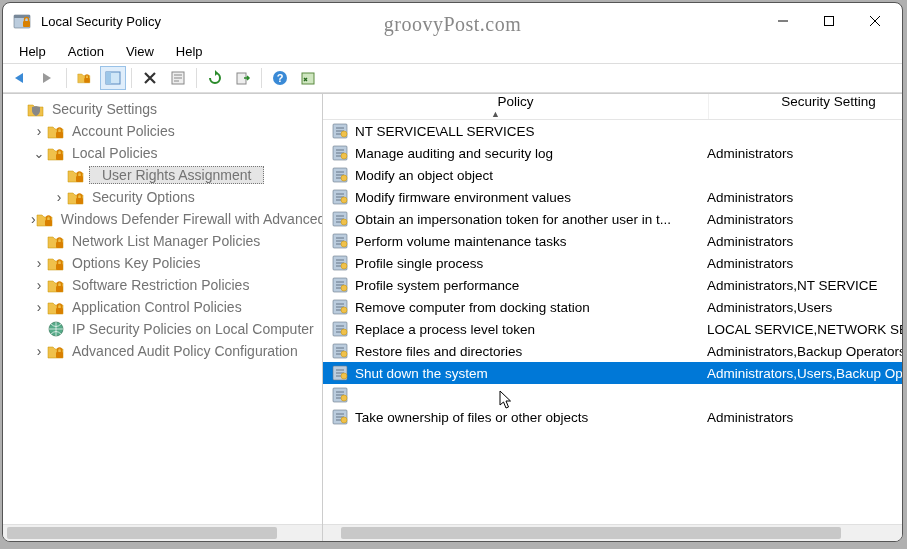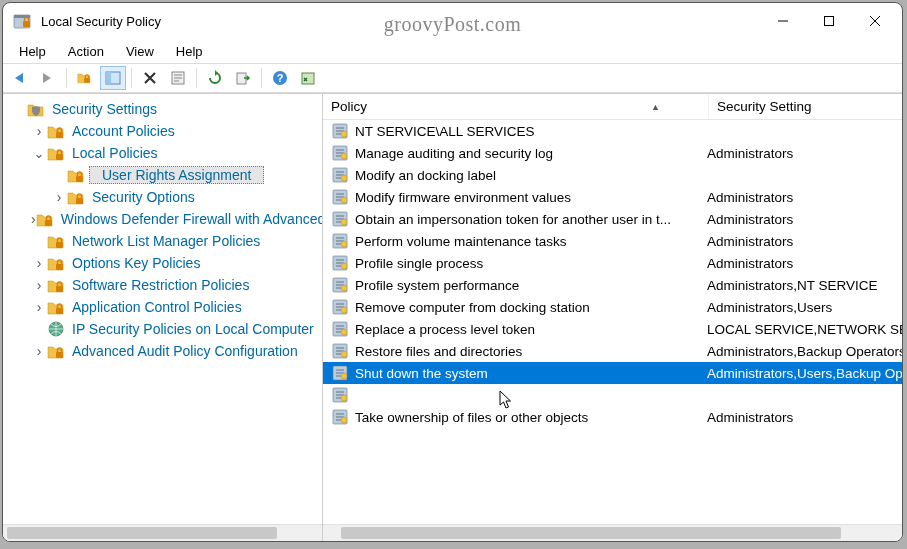--- a/index.html
+++ b/index.html
@@ -13,37 +13,37 @@
   .winbtn { width: 46px; height: 32px; display: flex; align-items: center; justify-content: center; }
   .winbtn svg { stroke: #000; fill: none; stroke-width: 1; }
   .menubar { height: 24px; display: flex; align-items: center; padding: 0 6px; font-size: 13px; gap: 2px; }
   .menubar .mitem { padding: 2px 10px; }
   .toolbar { height: 30px; border-top: 1px solid #ddd; border-bottom: 1px solid #ddd; display: flex; align-items: center; padding: 0 4px; gap: 2px; background: #fff; }
   .tbtn { width: 26px; height: 24px; display: flex; align-items: center; justify-content: center; border: 1px solid transparent; }
   .tbtn.pressed { border: 1px solid #99c2e8; background: #e0eefb; }
   .tsep { width: 1px; height: 20px; background: #ddd; margin: 0 3px; }
   .body { flex: 1; display: flex; min-height: 0; border-top: 1px solid #ccc; }
   .leftpane { width: 320px; border-right: 1px solid #ccc; display: flex; flex-direction: column; min-height: 0; }
-  .tree { flex: 1; overflow: hidden; padding: 4px 0 4px 4px; font-size: 14px; color: #0369a1; }
+  .tree { flex: 1; overflow: hidden; padding: 4px 0 4px 4px; font-size: 14px; color: #737373; }
   .trow { display: flex; align-items: center; height: 22px; white-space: nowrap; }
   .trow .chev { width: 16px; text-align: center; color: #555; font-size: 11px; }
   .trow .chev.open::before { content: "⌄"; font-size: 13px; }
   .trow .chev.closed::before { content: "›"; font-size: 14px; }
   .trow .chev.none::before { content: ""; }
   .trow .ticon { width: 18px; height: 18px; margin-right: 4px; flex-shrink: 0; }
   .trow .tlabel { padding: 1px 3px; }
   .trow.selected .tlabel { background: #e5e5e5; border: 1px dotted #777; padding: 0 12px; }
   .ind1 { padding-left: 4px; }
   .ind2 { padding-left: 24px; }
   .ind3 { padding-left: 44px; }
   .hscroll { height: 17px; background: #f0f0f0; border-top: 1px solid #e0e0e0; position: relative; }
   .hscroll .thumb { position: absolute; top: 2px; height: 12px; background: #c8c8c8; border-radius: 2px; }
   .rightpane { flex: 1; display: flex; flex-direction: column; min-height: 0; position: relative; }
   .listhead { height: 26px; display: flex; align-items: center; border-bottom: 1px solid #e5e5e5; font-size: 13.5px; color: #000; }
-  .colh { padding: 0 8px; display: flex; align-items: center; height: 100%; border-right: 1px solid #f0f0f0; }
+  .colh { padding: 0 8px; display: flex; align-items: center; height: 100%; border-right: 1px solid #f0f0f0; flex-direction: column; }
   .col-policy { width: 386px; justify-content: space-between; }
   .col-setting { flex: 1; }
   .sortcaret { font-size: 9px; color: #555; margin-right: 40px; }
   .list { flex: 1; overflow: hidden; font-size: 13.5px; }
   .lrow { display: flex; align-items: center; height: 22px; white-space: nowrap; }
   .lrow.selected { background: #0078d7; color: #fff; }
   .lrow .licon { width: 18px; height: 18px; margin: 0 6px 0 8px; flex-shrink: 0; }
   .lrow .cpol { width: 352px; overflow: hidden; text-overflow: ellipsis; }
   .lrow .cset { flex: 1; overflow: hidden; }
   .cursor { position: absolute; width: 16px; height: 20px; pointer-events: none; }
@@ -296,21 +296,21 @@
             <svg class="licon" viewBox="0 0 18 18">
               <use href="#ico-policy"></use>
             </svg>
             <span class="cpol">Manage auditing and security log</span>
             <span class="cset">Administrators</span>
           </div>
           <div class="lrow">
             <svg class="licon" viewBox="0 0 18 18">
               <use href="#ico-policy"></use>
             </svg>
-            <span class="cpol">Modify an docking label</span>
+            <span class="cpol">Modify an object object</span>
             <span class="cset"></span>
           </div>
           <div class="lrow">
             <svg class="licon" viewBox="0 0 18 18">
               <use href="#ico-policy"></use>
             </svg>
             <span class="cpol">Modify firmware environment values</span>
             <span class="cset">Administrators</span>
           </div>
           <div class="lrow">

